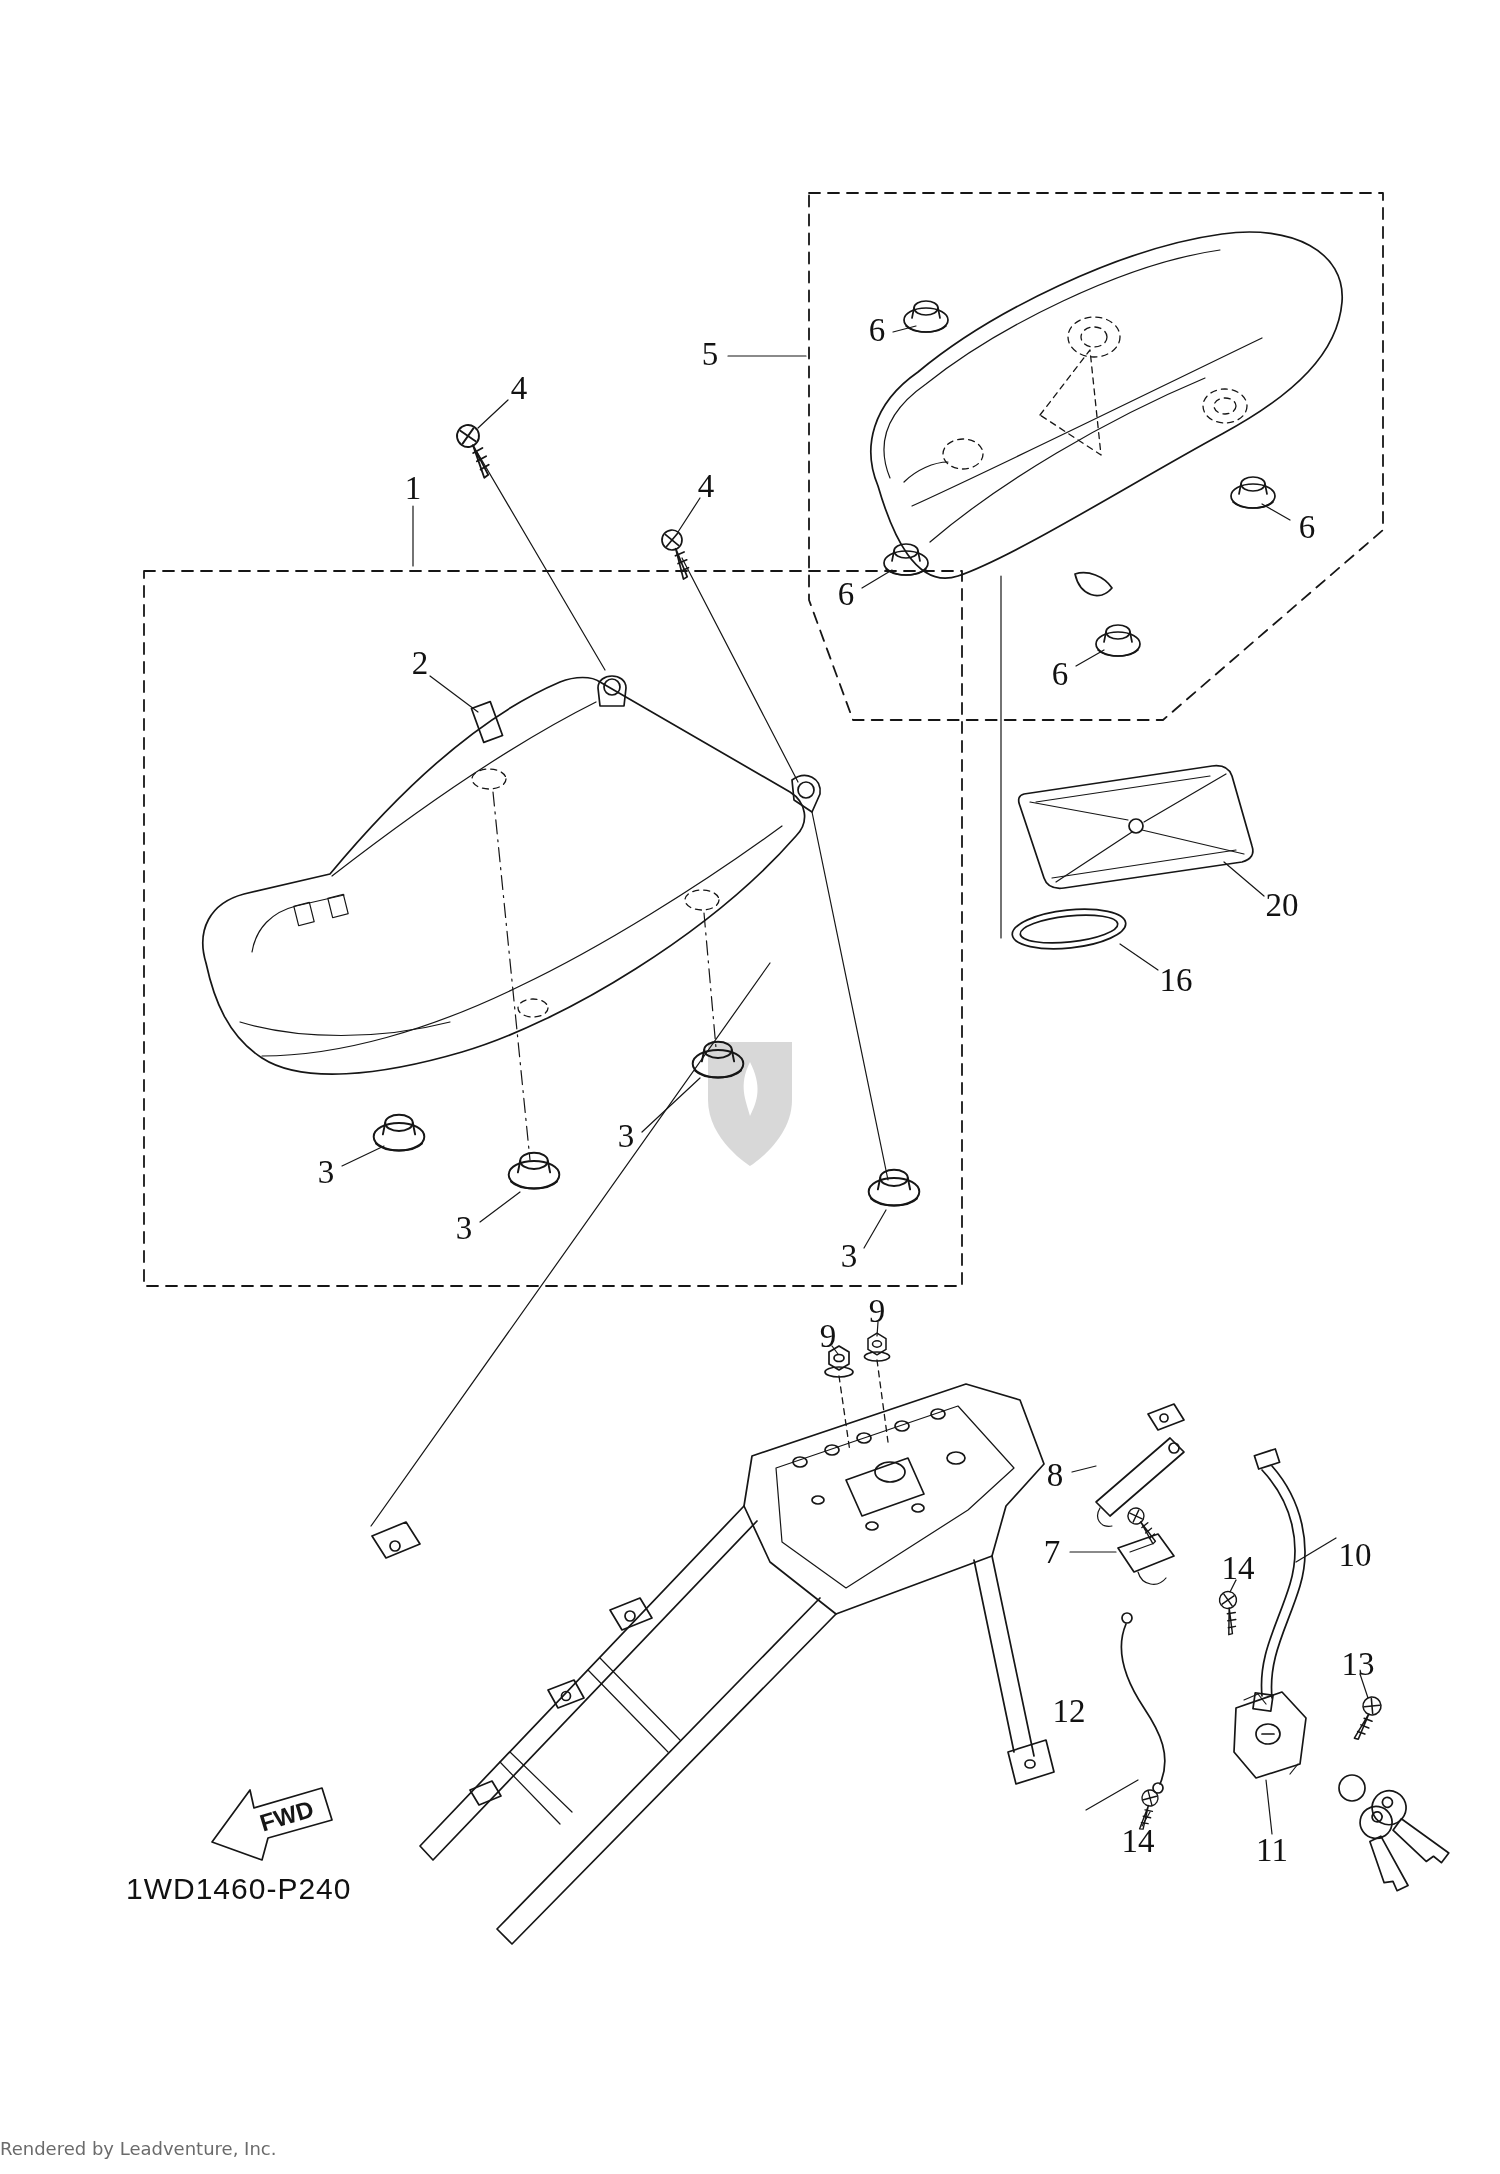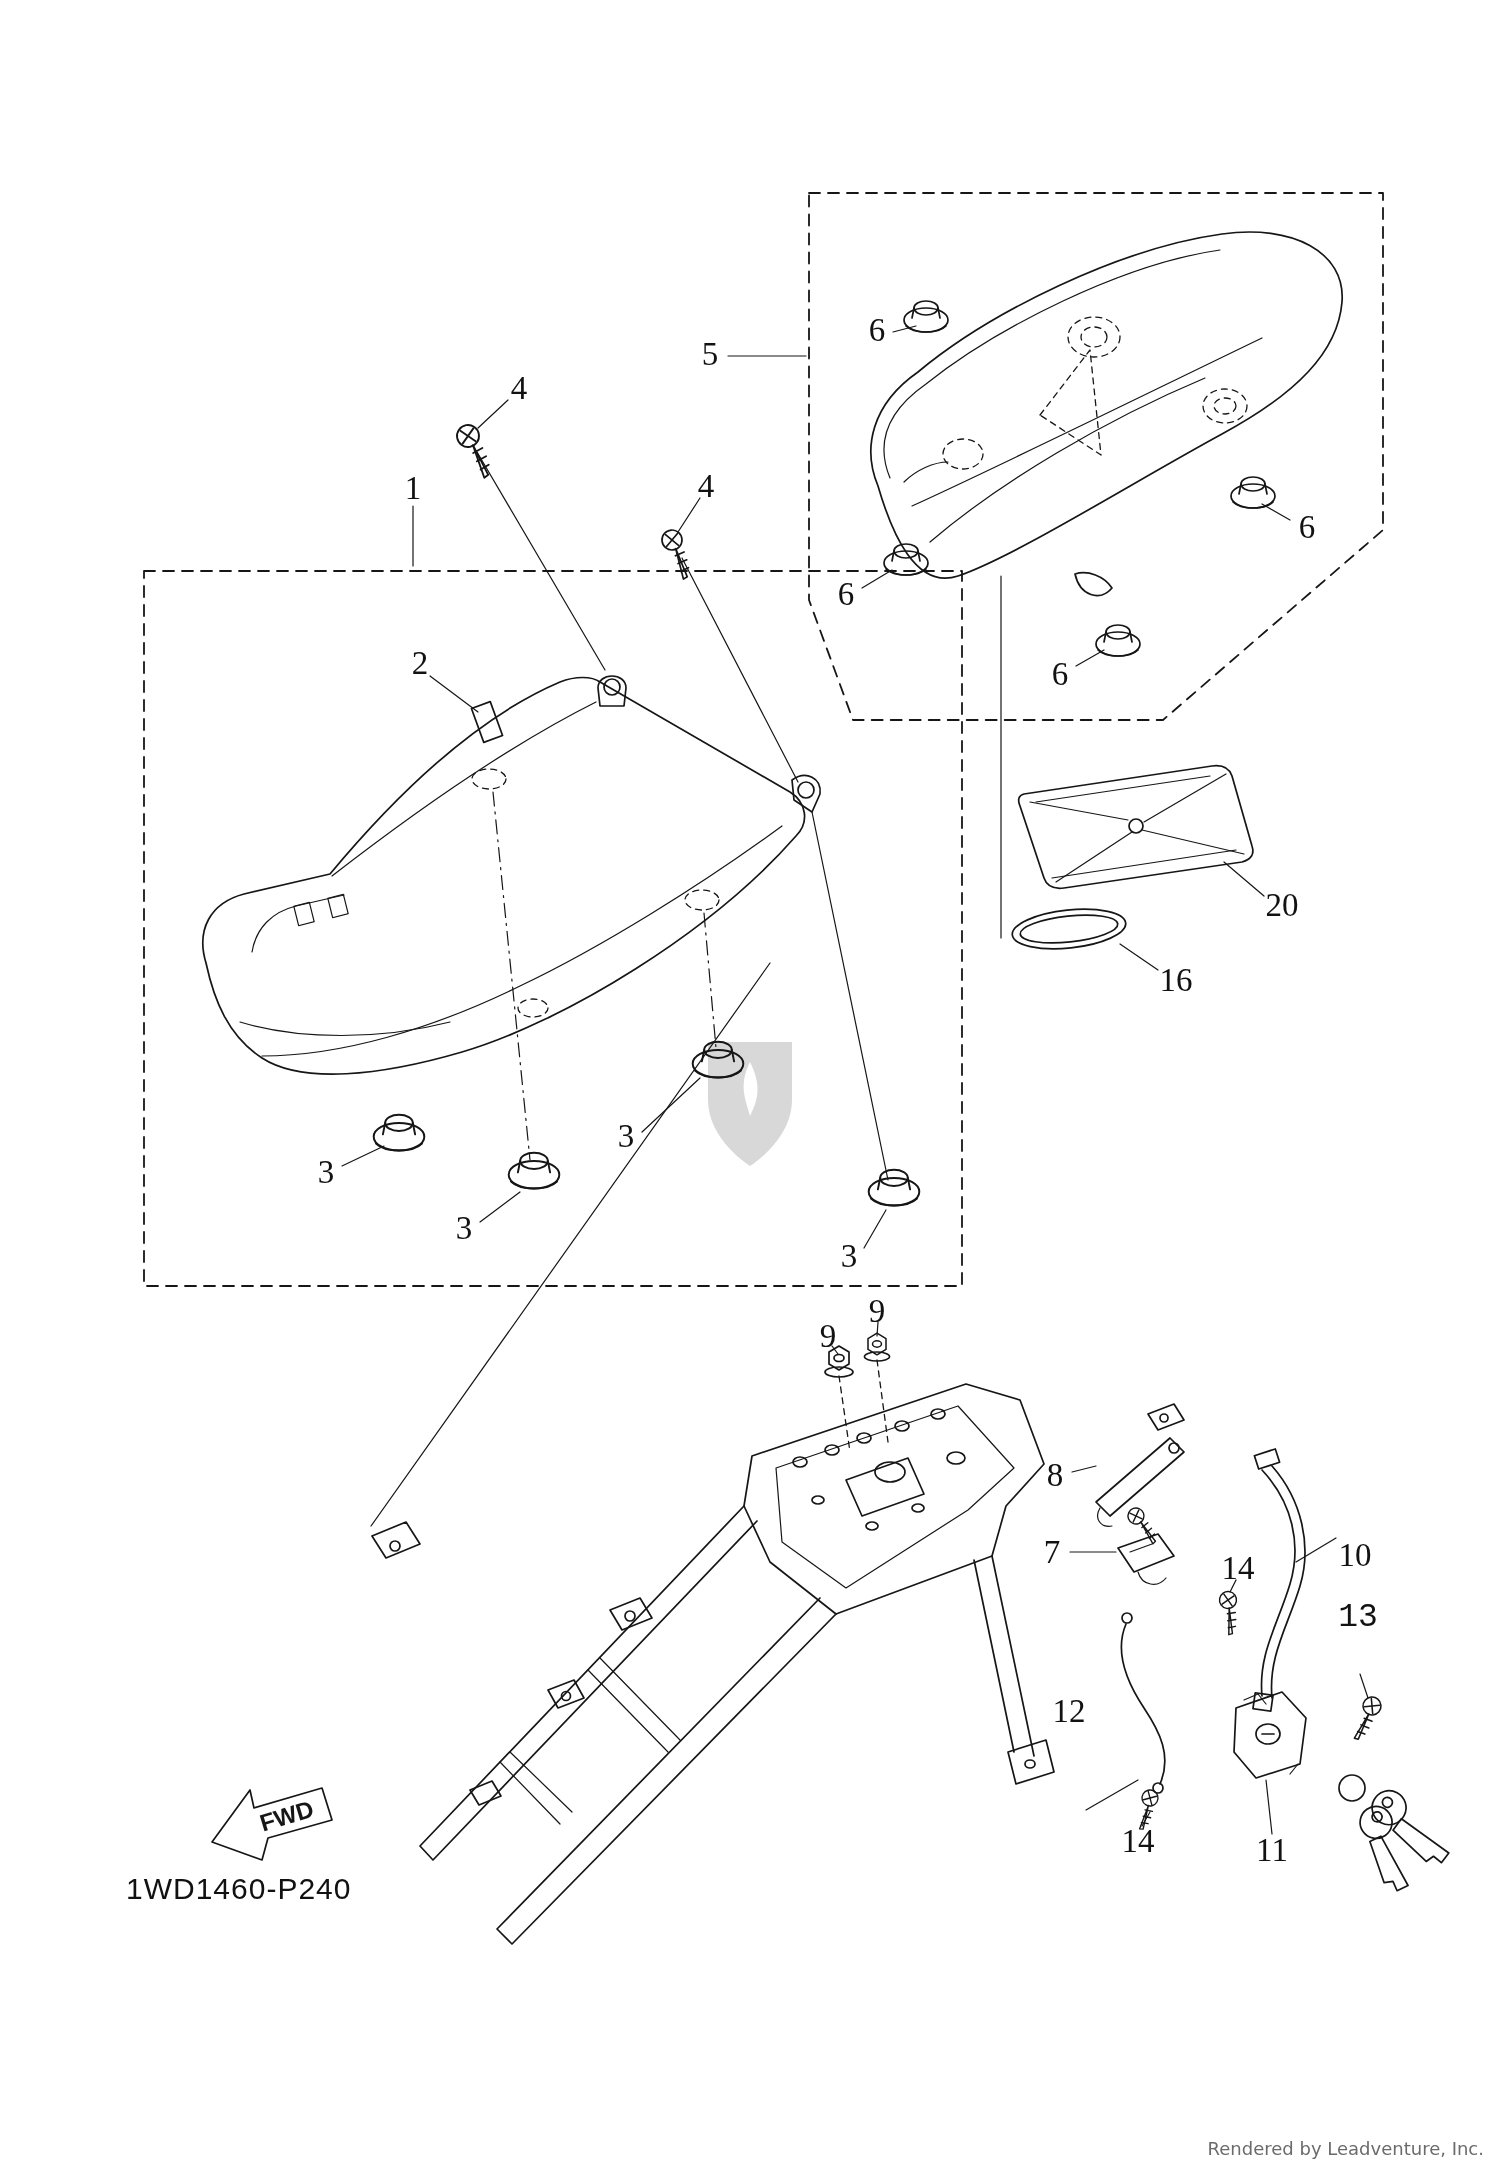--- a/index.html
+++ b/index.html
@@ -22,21 +22,21 @@
 
   
   .co { position:absolute; transform:translate(-50%,-50%); font:400 33px "Liberation Serif", serif;
         color:#121212; white-space:nowrap; }
 
   
   .part-code { position:absolute; left:126px; top:1872px; font:400 30px "Liberation Sans", sans-serif;
                letter-spacing:1px; color:#111; }
   .copyright { position:absolute; left:0; right:0; top:2090px; text-align:center;
                font:400 44px "Liberation Serif", serif; color:#0c0c0c; }
-  .rendered  { position:absolute; left:0; right:16px; top:2138px; text-align:right;
+  .rendered  { position:absolute; left:0; right:0; top:2138px; text-align:left;
                font:400 18px "DejaVu Sans", sans-serif; color:#6b6b6b; }
 </style>
 </head>
 <body>
 
 <div id="page">
 
   <svg id="wm-logo" width="1500" height="2174" viewBox="0 0 1500 2174">
     <path d="M 708,1042 L 792,1042 L 792,1100 C 792,1140 750,1166 750,1166 C 750,1166 708,1140 708,1100 Z" fill="#d8d8d8"></path>
     <path d="M 750,1062 C 738,1086 746,1100 750,1116 C 758,1100 762,1086 750,1062 Z" fill="#ffffff"></path>
@@ -284,21 +284,21 @@
   <div class="co" style="left:1307px; top:527px;">6</div>
   <div class="co" style="left:846px; top:594px;">6</div>
   <div class="co" style="left:1060px; top:674px;">6</div>
   <div class="co" style="left:1052px; top:1552px;">7</div>
   <div class="co" style="left:1055px; top:1475px;">8</div>
   <div class="co" style="left:828px; top:1336px;">9</div>
   <div class="co" style="left:877px; top:1311px;">9</div>
   <div class="co" style="left:1355px; top:1531px;margin-top:24px;">10</div>
   <div class="co" style="left:1272px; top:1850px;">11</div>
   <div class="co" style="left:1069px; top:1711px;">12</div>
-  <div class="co" style="left:1358px; top:1617px;font-family:Liberation Mono, monospace;">13</div>
+  <div class="co" style="left:1358px; top:1664px;">13</div>
   <div class="co" style="left:1238px; top:1568px;">14</div>
   <div class="co" style="left:1138px; top:1841px;">14</div>
   <div class="co" style="left:1282px; top:905px;">20</div>
   <div class="co" style="left:1176px; top:980px;">16</div>
 
   <div class="part-code">1WD1460-P240</div>
   <div class="rendered">Rendered by Leadventure, Inc.</div>
 
 </div>
 

